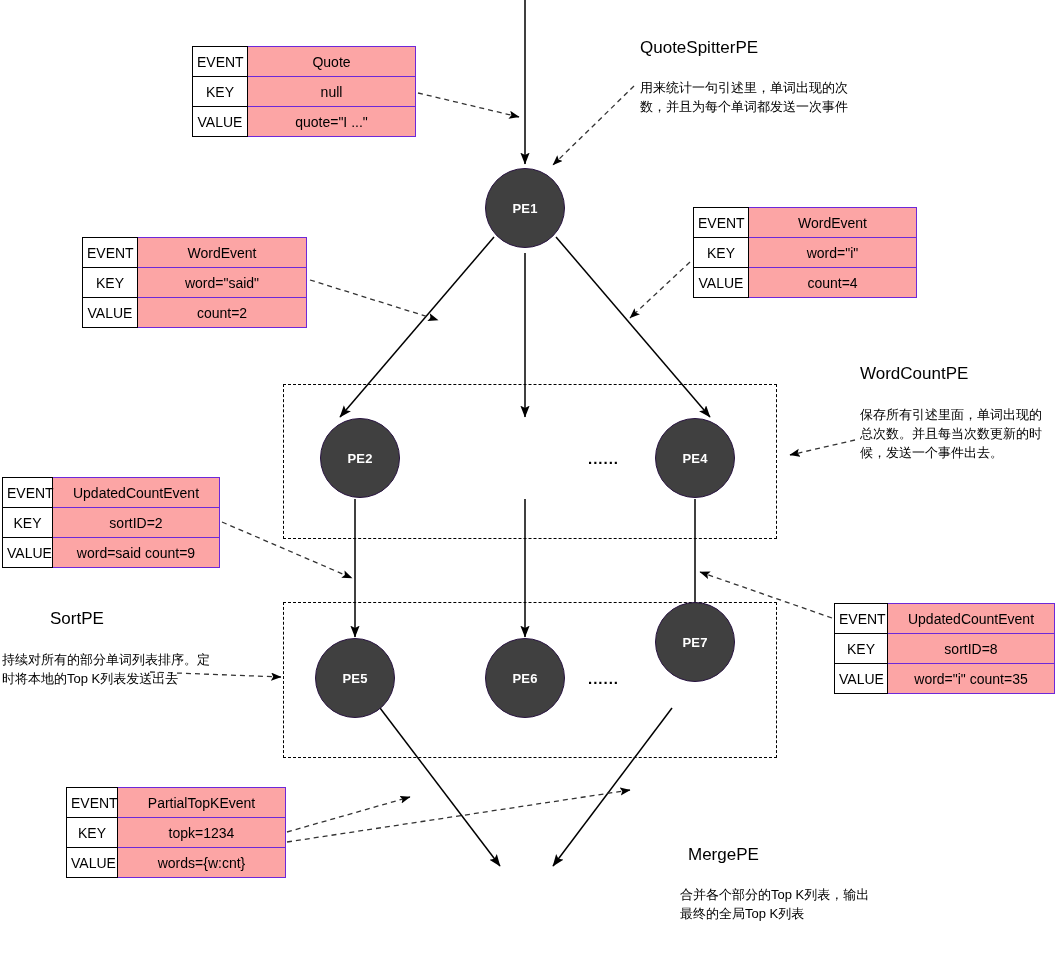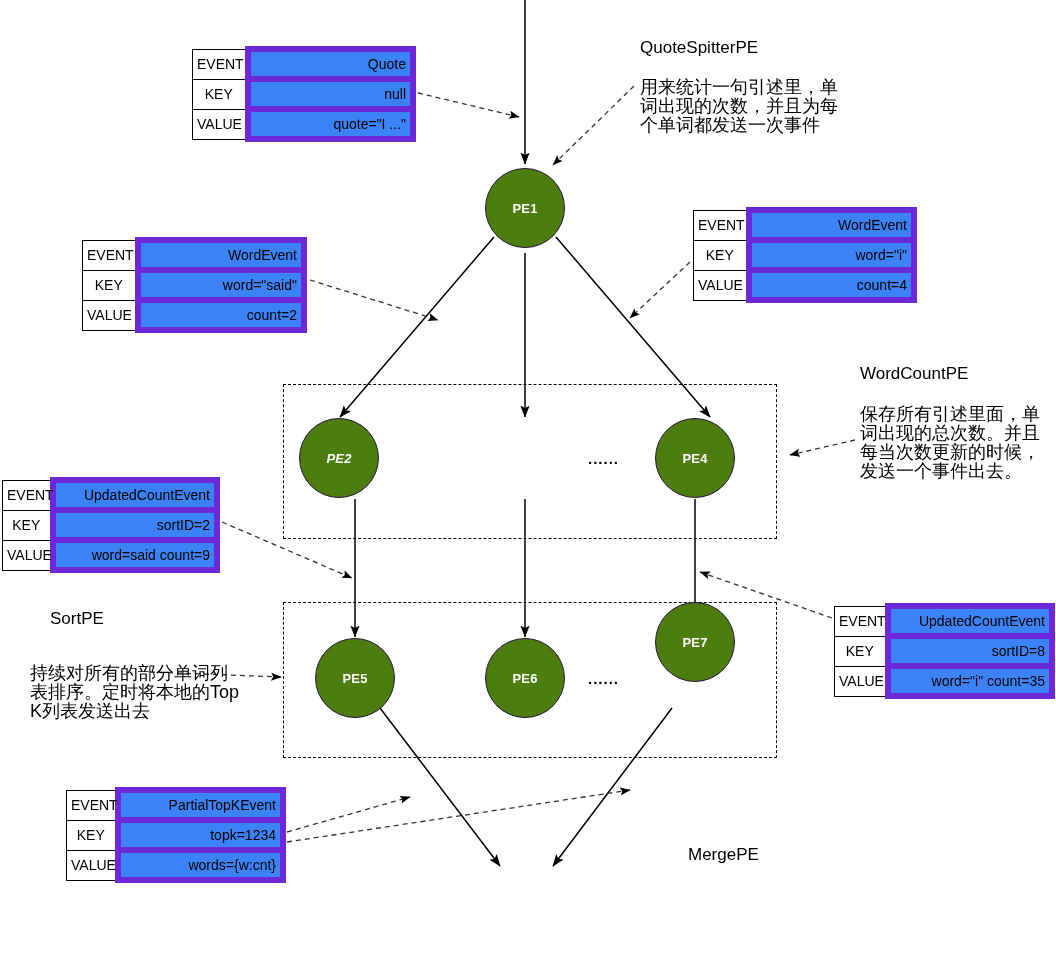--- a/index.html
+++ b/index.html
@@ -24,21 +24,21 @@
     top: 0;
     width: 1056px;
     height: 958px;
     pointer-events: none;
   }
 
   
   .pe-node {
     position: absolute;
     border-radius: 50%;
-    background: #4d7c0f;
+    background: #404040;
     border: 1.4px solid #27123f;
     box-sizing: border-box;
     display: flex;
     align-items: center;
     justify-content: center;
     color: #ffffff;
     font-weight: bold;
     font-size: 13px;
     letter-spacing: 0.2px;
     z-index: 5;
@@ -80,37 +80,36 @@
     vertical-align: middle;
     padding: 0 4px;
     box-sizing: border-box;
     white-space: nowrap;
   }
   .evt-table td.label {
     background: #ffffff;
     border-color: #000000;
   }
   .evt-table td.value {
-    background: #3b82f6;
-    border: 6px solid #6d28d9;
-    text-align: right;
+    background: #fca5a5;
+    border: 1px solid #6d28d9;
   }
 
   
   .section-title {
     position: absolute;
     font-size: 17px;
     font-weight: normal;
     color: #000000;
     white-space: nowrap;
     z-index: 6;
   }
   .section-note {
     position: absolute;
-    font-size: 18px;
+    font-size: 13px;
     line-height: 19px;
     color: #000000;
     z-index: 6;
   }
 </style>
 </head>
 <body>
 
 <div id="canvas">
 
@@ -148,21 +147,21 @@
     <line x1="287" y1="832" x2="410" y2="797" stroke="#333" stroke-width="1.3" stroke-dasharray="5,4" marker-end="url(#arrowdash)"></line>
     <line x1="287" y1="842" x2="630" y2="790" stroke="#333" stroke-width="1.3" stroke-dasharray="5,4" marker-end="url(#arrowdash)"></line>
   </svg>
 
   <div class="group-box" style="left:283px; top:384px; width:494px; height:155px;"></div>
   <div class="group-box" style="left:283px; top:602px; width:494px; height:156px;"></div>
 
   <div class="pe-node" style="left:485px; top:168px; width:80px; height:80px;">
     <span>PE1</span>
   </div>
-  <div class="pe-node" style="left:299px; top:418px; width:80px; height:80px;font-style:italic;">
+  <div class="pe-node" style="left:320px; top:418px; width:80px; height:80px;">
     <span>PE2</span>
   </div>
   <div class="pe-node" style="left:655px; top:418px; width:80px; height:80px;">
     <span>PE4</span>
   </div>
   <div class="pe-node" style="left:315px; top:638px; width:80px; height:80px;">
     <span>PE5</span>
   </div>
   <div class="pe-node" style="left:485px; top:638px; width:80px; height:80px;">
     <span>PE6</span>
@@ -276,17 +275,18 @@
   </tbody>
     </table>
 
   <div class="section-title" style="left:640px; top:38px;">QuoteSpitterPE</div>
   <div class="section-note" style="left:640px; top:78px; width:212px;">用来统计一句引述里，单词出现的次数，并且为每个单词都发送一次事件</div>
 
   <div class="section-title" style="left:860px; top:364px;">WordCountPE</div>
   <div class="section-note" style="left:860px; top:405px; width:192px;">保存所有引述里面，单词出现的总次数。并且每当次数更新的时候，发送一个事件出去。</div>
 
   <div class="section-title" style="left:18px; top:609px;margin-left:32px;">SortPE</div>
-  <div class="section-note" style="left:2px; top:664px; width:212px;margin-left:28px;">持续对所有的部分单词列表排序。定时将本地的Top K列表发送出去</div>
+  <div class="section-note" style="left:2px; top:650px; width:212px;">持续对所有的部分单词列表排序。定时将本地的Top K列表发送出去</div>
 
   <div class="section-title" style="left:688px; top:845px;">MergePE</div>
+  <div class="section-note" style="left:680px; top:885px; width:196px;">合并各个部分的Top K列表，输出最终的全局Top K列表</div>
 
 </div>
 
 </body></html>

